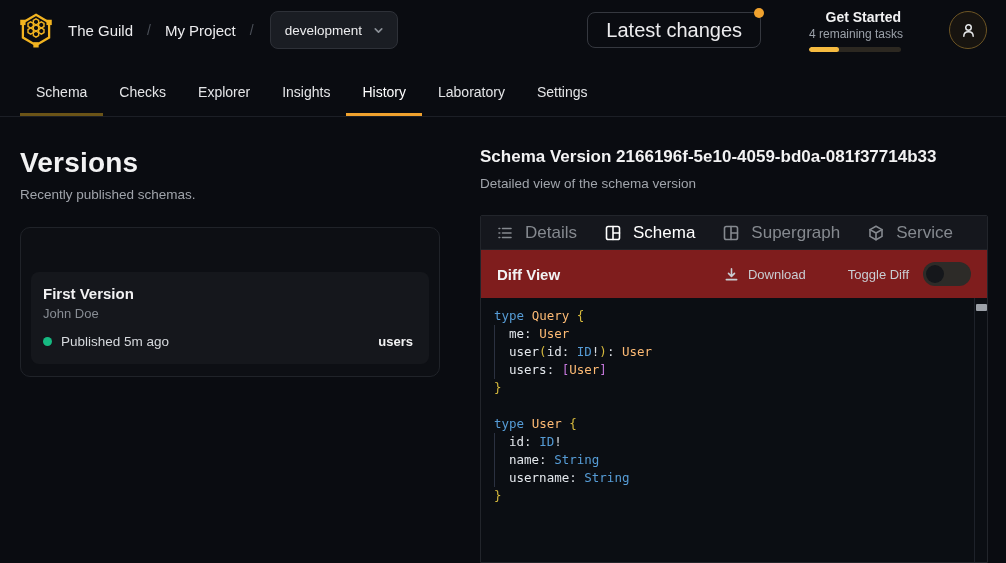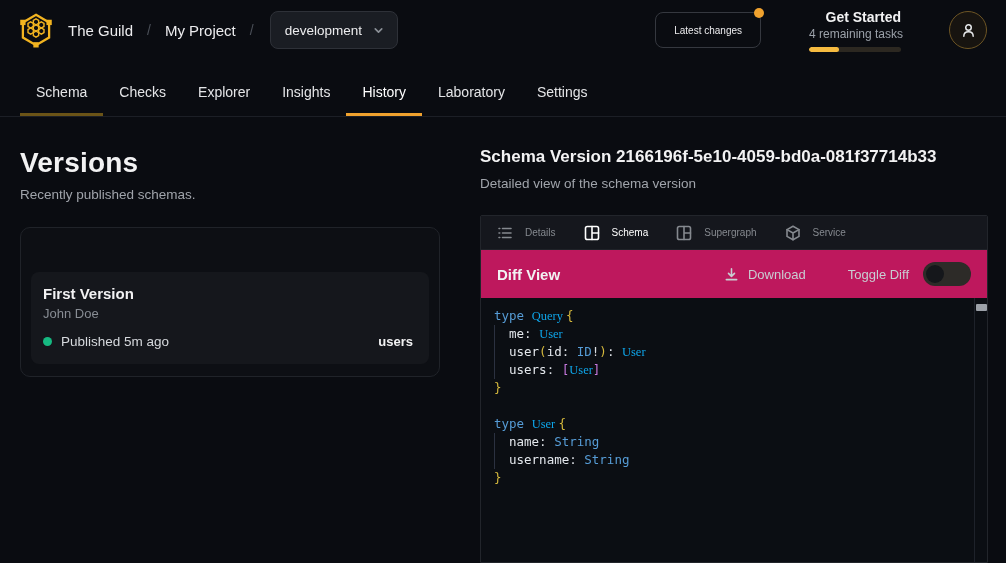--- a/index.html
+++ b/index.html
@@ -18,21 +18,21 @@
   .crumb-sep { color:#4b5058; margin:0 14px; font-size:14px; }
   .target-select {
     display:flex; align-items:center; gap:10px; margin-left:2px;
     background:#1a1d23; border:1px solid #2e3138; border-radius:8px;
     height:38px; padding:0 12px 0 14px; font-size:13.5px; color:#ececee; cursor:pointer;
   }
   .chev { width:13px; height:13px; stroke:#8b9097; stroke-width:2; fill:none; }
   .hdr-spacer { flex:1; }
   .latest-btn {
     position:relative; height:36px; padding:0 18px; border:1px solid #35383f;
-    border-radius:8px; background:transparent; color:#ececee; font-size:10px;
+    border-radius:8px; background:transparent; color:#ececee; font-size:20px;
     font-family:inherit; cursor:pointer; display:flex; align-items:center;
   }
   .latest-dot { position:absolute; top:-5px; right:-4px; width:10px; height:10px;
     border-radius:50%; background:#f0a22e; }
   .get-started { margin:0 48px; width:92px; }
   .gs-title { font-size:14px; font-weight:600; color:#f2f2f3; white-space:nowrap;text-align:right; }
   .gs-sub { font-size:12px; color:#9ba1a9; margin-top:2px; white-space:nowrap; }
   .gs-bar { margin-top:6px; height:5px; width:92px; border-radius:3px; background:#2c2821; overflow:hidden; }
   .gs-fill { height:100%; background:#f6bb40; border-radius:3px; }
   .avatar {
@@ -78,27 +78,27 @@
 
   .rp-title { font-size:17px; font-weight:700; color:#f2f2f3; white-space:nowrap; }
   .rp-sub { font-size:13.5px; color:#a0a4ab; margin-top:9px; }
 
   .panel {
     margin-top:24px; border:1px solid #22252b; border-radius:2px 2px 0 0;
     flex:1; display:flex; flex-direction:column; min-height:0; overflow:hidden;
   }
   .panel-tabs { height:34px; flex:0 0 auto; background:#15171d; border-bottom:1px solid #1f2228;
     display:flex; align-items:center; padding:0 16px; gap:28px; }
-  .ptab { display:flex; align-items:center; gap:12px; font-size:10px; color:#85898f; cursor:pointer;justify-content:flex-end; }
+  .ptab { display:flex; align-items:center; gap:12px; font-size:17px; color:#85898f; cursor:pointer;justify-content:flex-end; }
   .ptab svg { width:16px; height:16px; stroke:#85898f; stroke-width:1.6; fill:none;
     stroke-linecap:round; stroke-linejoin:round; }
   .ptab--active { color:#ffffff; }
   .ptab--active svg { stroke:#ffffff; }
 
-  .diff-bar { height:48px; flex:0 0 auto; background:#be185d; display:flex; align-items:center;
+  .diff-bar { height:48px; flex:0 0 auto; background:#7f1d1d; display:flex; align-items:center;
     padding:0 16px;justify-content:center; }
   .diff-title { font-size:15px; font-weight:700; color:#f2f2f3; }
   .diff-right { margin-left:auto; display:flex; align-items:center; }
   .dl-btn { display:flex; align-items:center; gap:9px; color:#c9cdd2; font-size:13px;
     background:none; border:none; font-family:inherit; cursor:pointer; }
   .dl-btn svg { width:15px; height:15px; stroke:#c9cdd2; stroke-width:1.7; fill:none;
     stroke-linecap:round; stroke-linejoin:round; }
   .toggle-label { margin-left:42px; margin-right:14px; font-size:13px; color:#c9cdd2; }
   .switch { width:48px; height:24px; border-radius:12px; background:#2d2b28; position:relative;
     cursor:pointer; flex:0 0 auto; }
@@ -107,21 +107,21 @@
 
   
   .code-area { position:relative; flex:1; background:#0b0e13; min-height:0;
     font-family:"DejaVu Sans Mono", monospace; font-size:12.5px; line-height:18px;
     padding:9px 20px 9px 13px; overflow:hidden; }
   .code-line { position:relative; white-space:pre; color:#d9dde2; }
   .code-line.indented { padding-left:15px; }
   .code-line.indented::before { content:""; position:absolute; left:0; top:0; bottom:0;
     border-left:1px solid #2b3140; }
   .tok-kw { color:#569cd6; }
-  .tok-type { color:#0ea5e9;font-family:Liberation Serif, serif; }
+  .tok-type { color:#fdba74; }
   .tok-scalar { color:#569cd6; }
   .tok-brace { color:#d7ba3d; }
   .tok-bracket { color:#c678dd; }
   .tok-field { color:#e3e7ec; }
   .tok-punct { color:#d9dde2; }
   .code-scrollbar { position:absolute; top:0; right:0; bottom:0; width:13px;
     border-left:1px solid #1e222a; }
   .code-scroll-thumb { position:absolute; top:6px; left:1px; width:11px; height:7px;
     background:#9ca1a8; border-radius:1px; }
 
@@ -294,20 +294,21 @@
 
         <div class="code-area">
           <div>
               <div class="code-line"><span class="tok-kw">type </span><span class="tok-type">Query </span><span class="tok-brace">{</span></div>
               <div class="code-line indented"><span class="tok-field">me</span><span class="tok-punct">: </span><span class="tok-type">User</span></div>
               <div class="code-line indented"><span class="tok-field">user</span><span class="tok-brace">(</span><span class="tok-field">id</span><span class="tok-punct">: </span><span class="tok-scalar">ID</span><span class="tok-punct">!</span><span class="tok-brace">)</span><span class="tok-punct">: </span><span class="tok-type">User</span></div>
               <div class="code-line indented"><span class="tok-field">users</span><span class="tok-punct">: </span><span class="tok-bracket">[</span><span class="tok-type">User</span><span class="tok-bracket">]</span></div>
               <div class="code-line"><span class="tok-brace">}</span></div>
               <div class="code-line">&nbsp;</div>
               <div class="code-line"><span class="tok-kw">type </span><span class="tok-type">User </span><span class="tok-brace">{</span></div>
+              <div class="code-line indented"><span class="tok-field">id</span><span class="tok-punct">: </span><span class="tok-scalar">ID</span><span class="tok-punct">!</span></div>
               <div class="code-line indented"><span class="tok-field">name</span><span class="tok-punct">: </span><span class="tok-scalar">String</span></div>
               <div class="code-line indented"><span class="tok-field">username</span><span class="tok-punct">: </span><span class="tok-scalar">String</span></div>
               <div class="code-line"><span class="tok-brace">}</span></div>
             </div>
           <div class="code-scrollbar">
             <div class="code-scroll-thumb"></div>
           </div>
         </div>
 
       </div>

